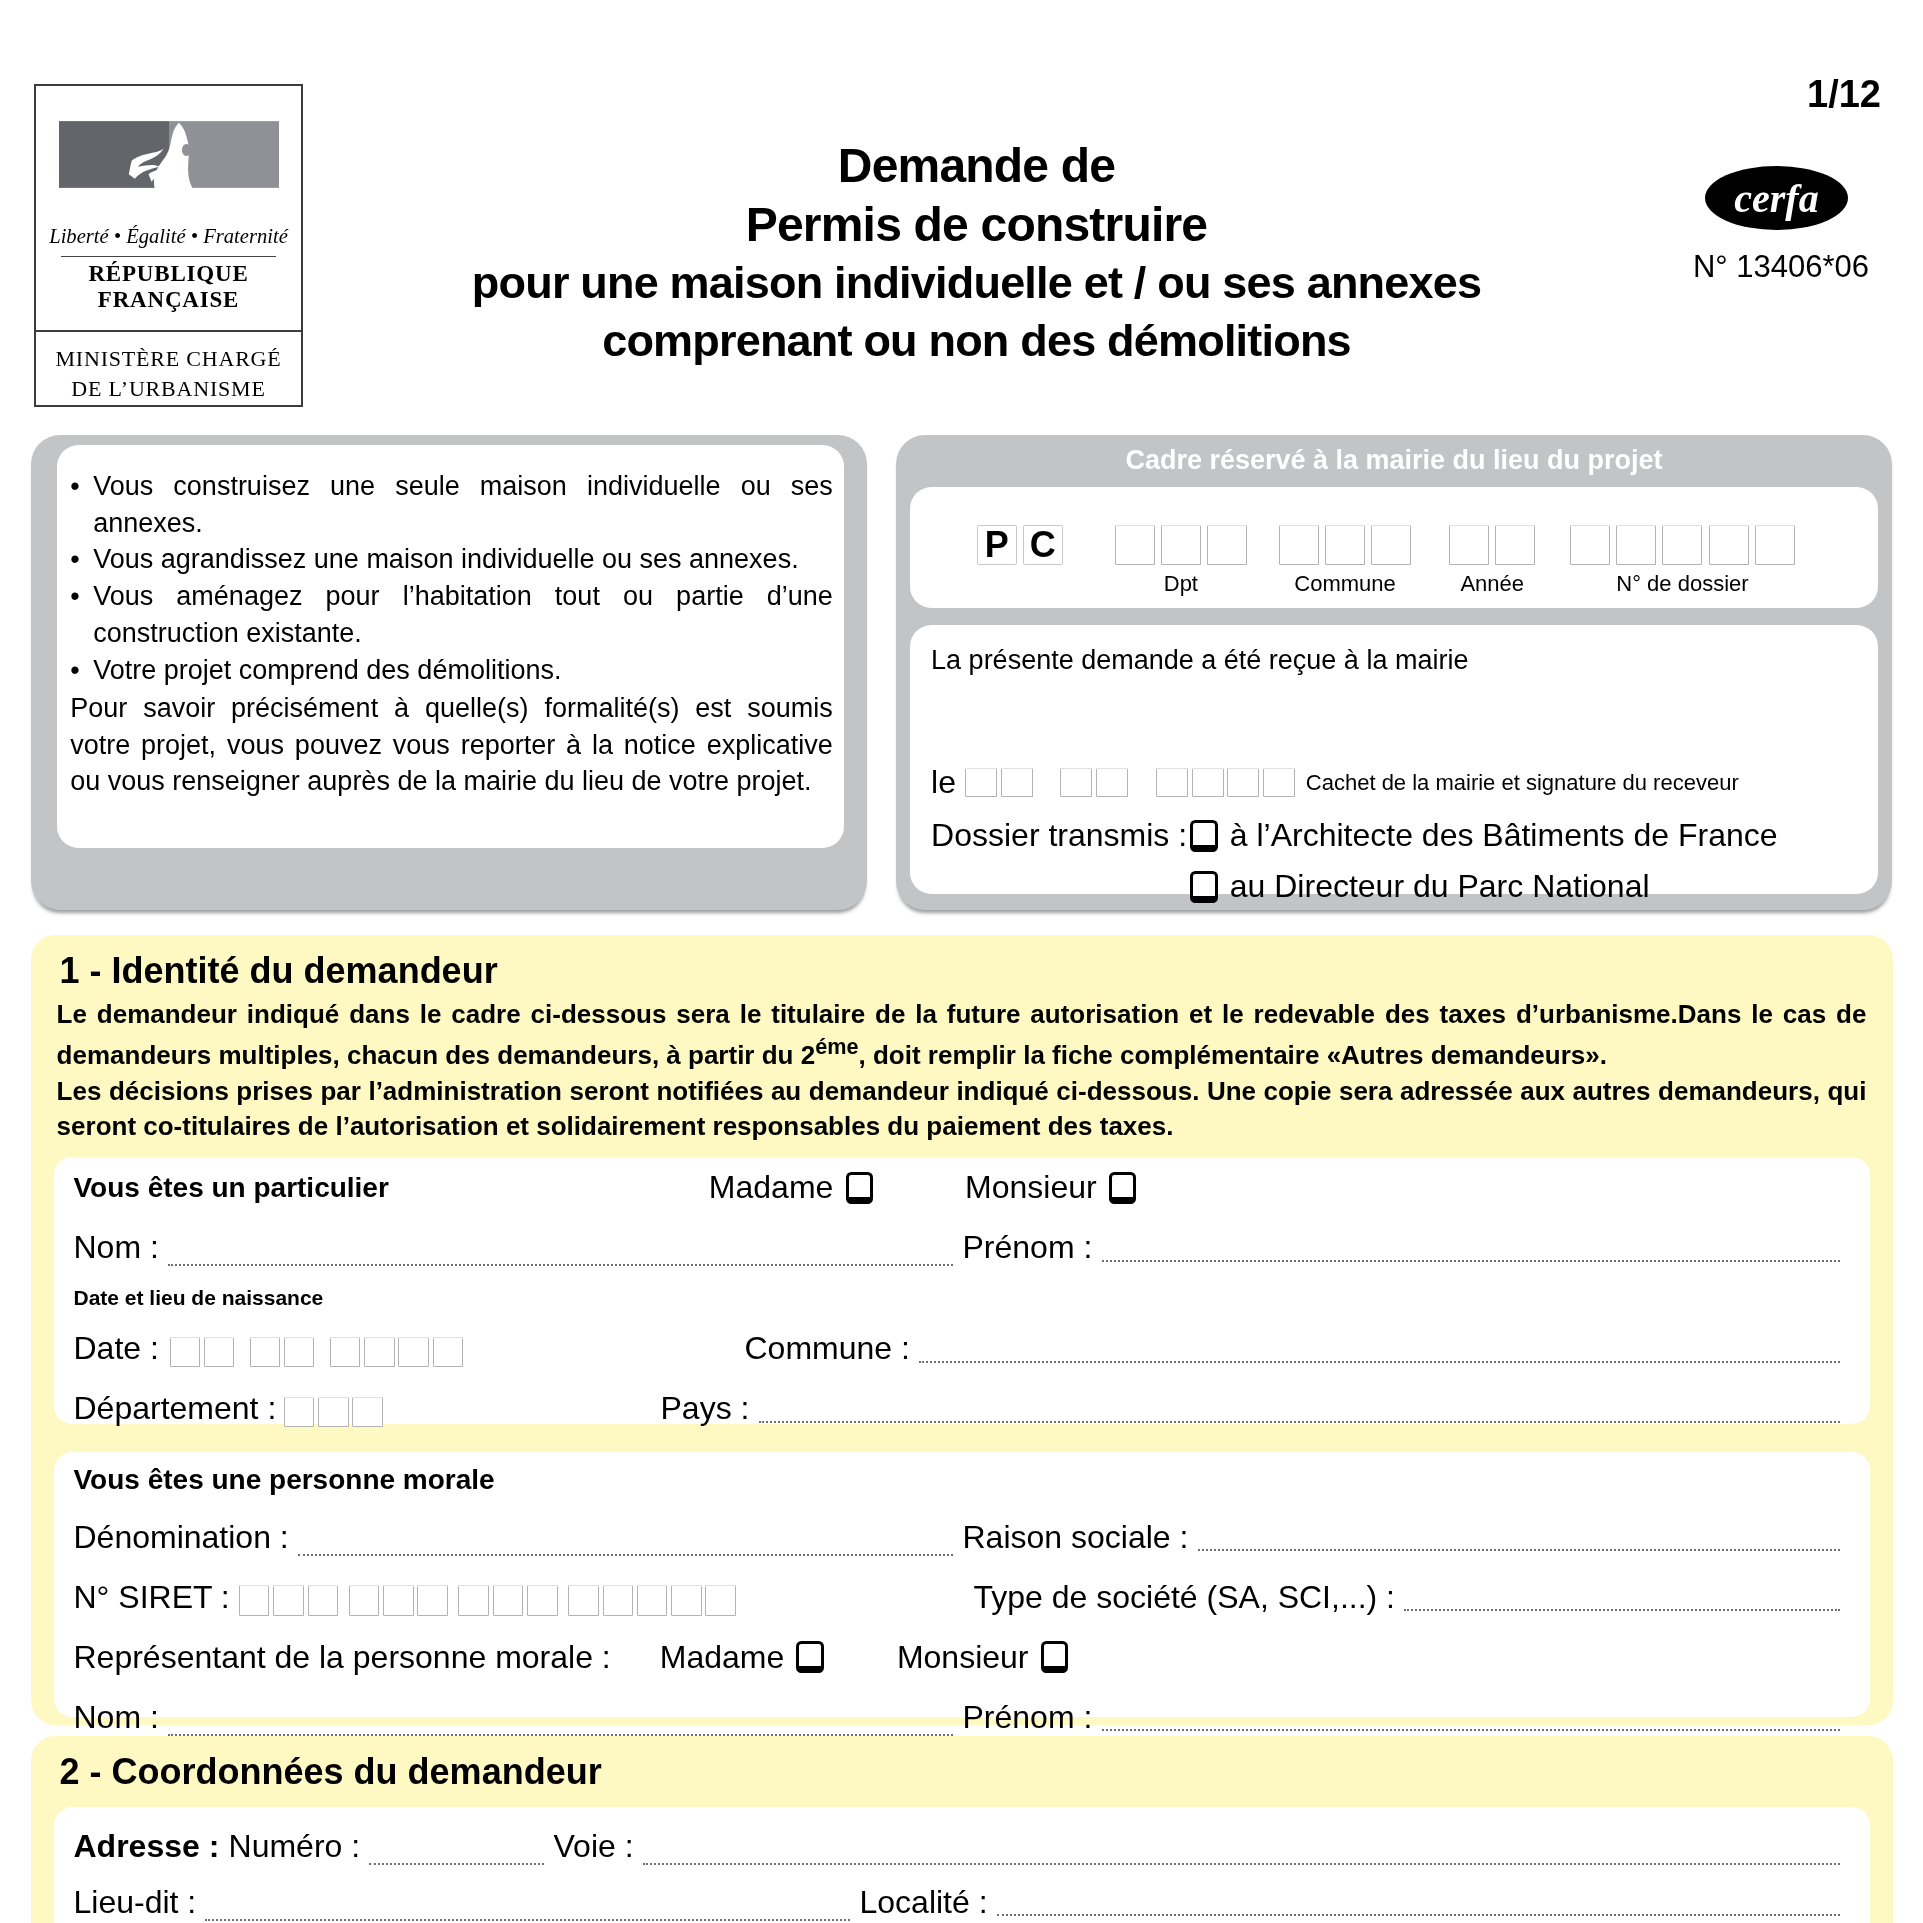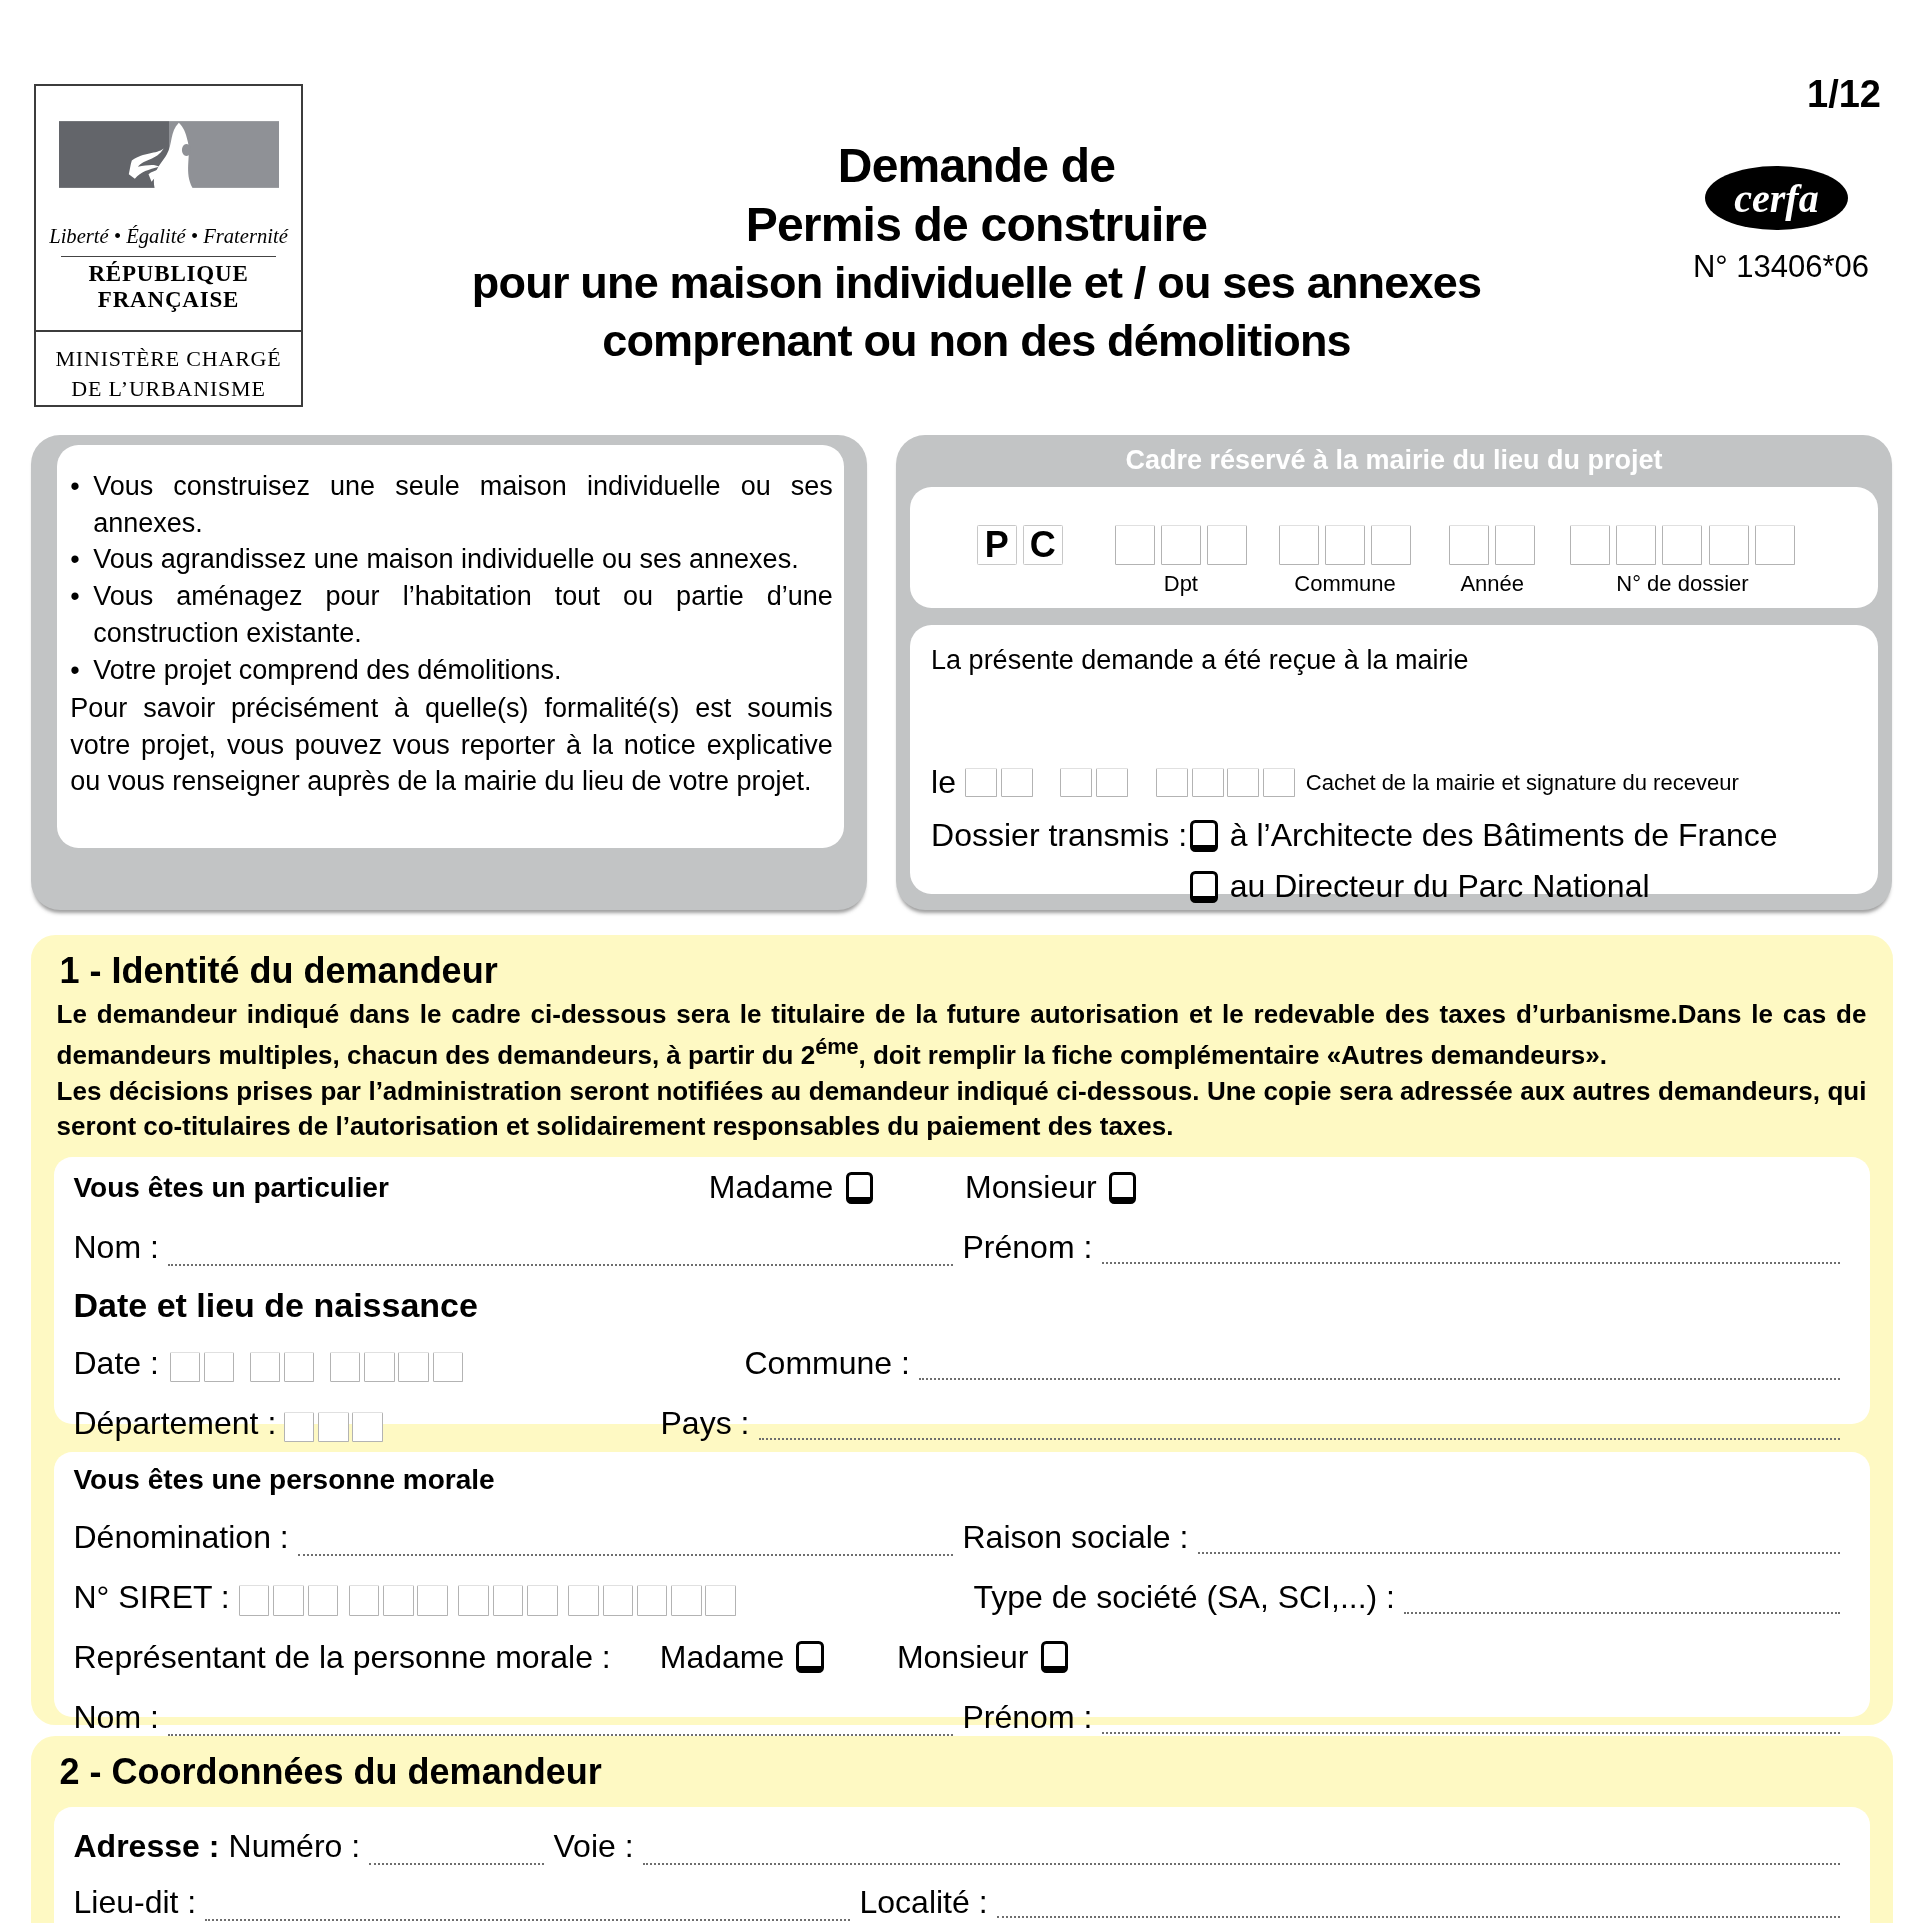--- a/index.html
+++ b/index.html
@@ -74,21 +74,21 @@
   #box-morale{margin-top:27.5px;height:265px;}
   #box-coord{margin-top:13.7px;height:229px;padding-top:21.4px;}
   .frow{display:flex;align-items:flex-end;}
   .frow.center{align-items:center;}
   .lbl{font-size:32px;white-space:nowrap;}
   .lbl.b{font-weight:bold;}
   .bhead{font-weight:bold;font-size:28px;}
   .dots{border-bottom:2.3px dotted #6e6e6e;height:30.5px;margin:0 9.2px;flex:1;}
   .dots.fix{flex:none;}
   .half-l{display:flex;align-items:flex-end;width:889px;flex:none;}
-  .half-r{display:flex;align-items:center;flex:1;}
+  .half-r{display:flex;align-items:flex-start;flex:1;}
   .mt1{margin-top:23px;} .mt2{margin-top:20px;} .mt3{margin-top:18.3px;}
   .cbl{margin-left:12.2px;}
   .sp1{margin-left:320px;} .sp2{margin-left:92px;} .sp3{margin-left:49px;} .sp4{margin-left:73px;}
   .cells.tight{gap:3.8px;}
   .ggap{width:15.3px;flex:none;}
 </style>
 </head>
 <body>
 
 <div class="pageno">1/12</div>
@@ -248,21 +248,21 @@
       <span class="half-l">
         <span class="lbl">Nom :</span>
         <span class="dots"></span>
       </span>
       <span class="half-r">
         <span class="lbl">Prénom :</span>
         <span class="dots"></span>
       </span>
     </div>
     <div class="frow mt2">
-      <span class="bhead" style="font-size:34px">Date et lieu de naissance</span>
+      <span class="bhead" style="font-size:21px">Date et lieu de naissance</span>
     </div>
     <div class="frow mt2">
       <span class="half-l" style="width:671px">
         <span class="lbl">Date :</span>
         <span class="cells tight" style="margin-left:10.7px">
           <span class="cell xs"></span>
           <span class="cell xs"></span>
         </span>
         <span class="ggap"></span>
         <span class="cells tight">

